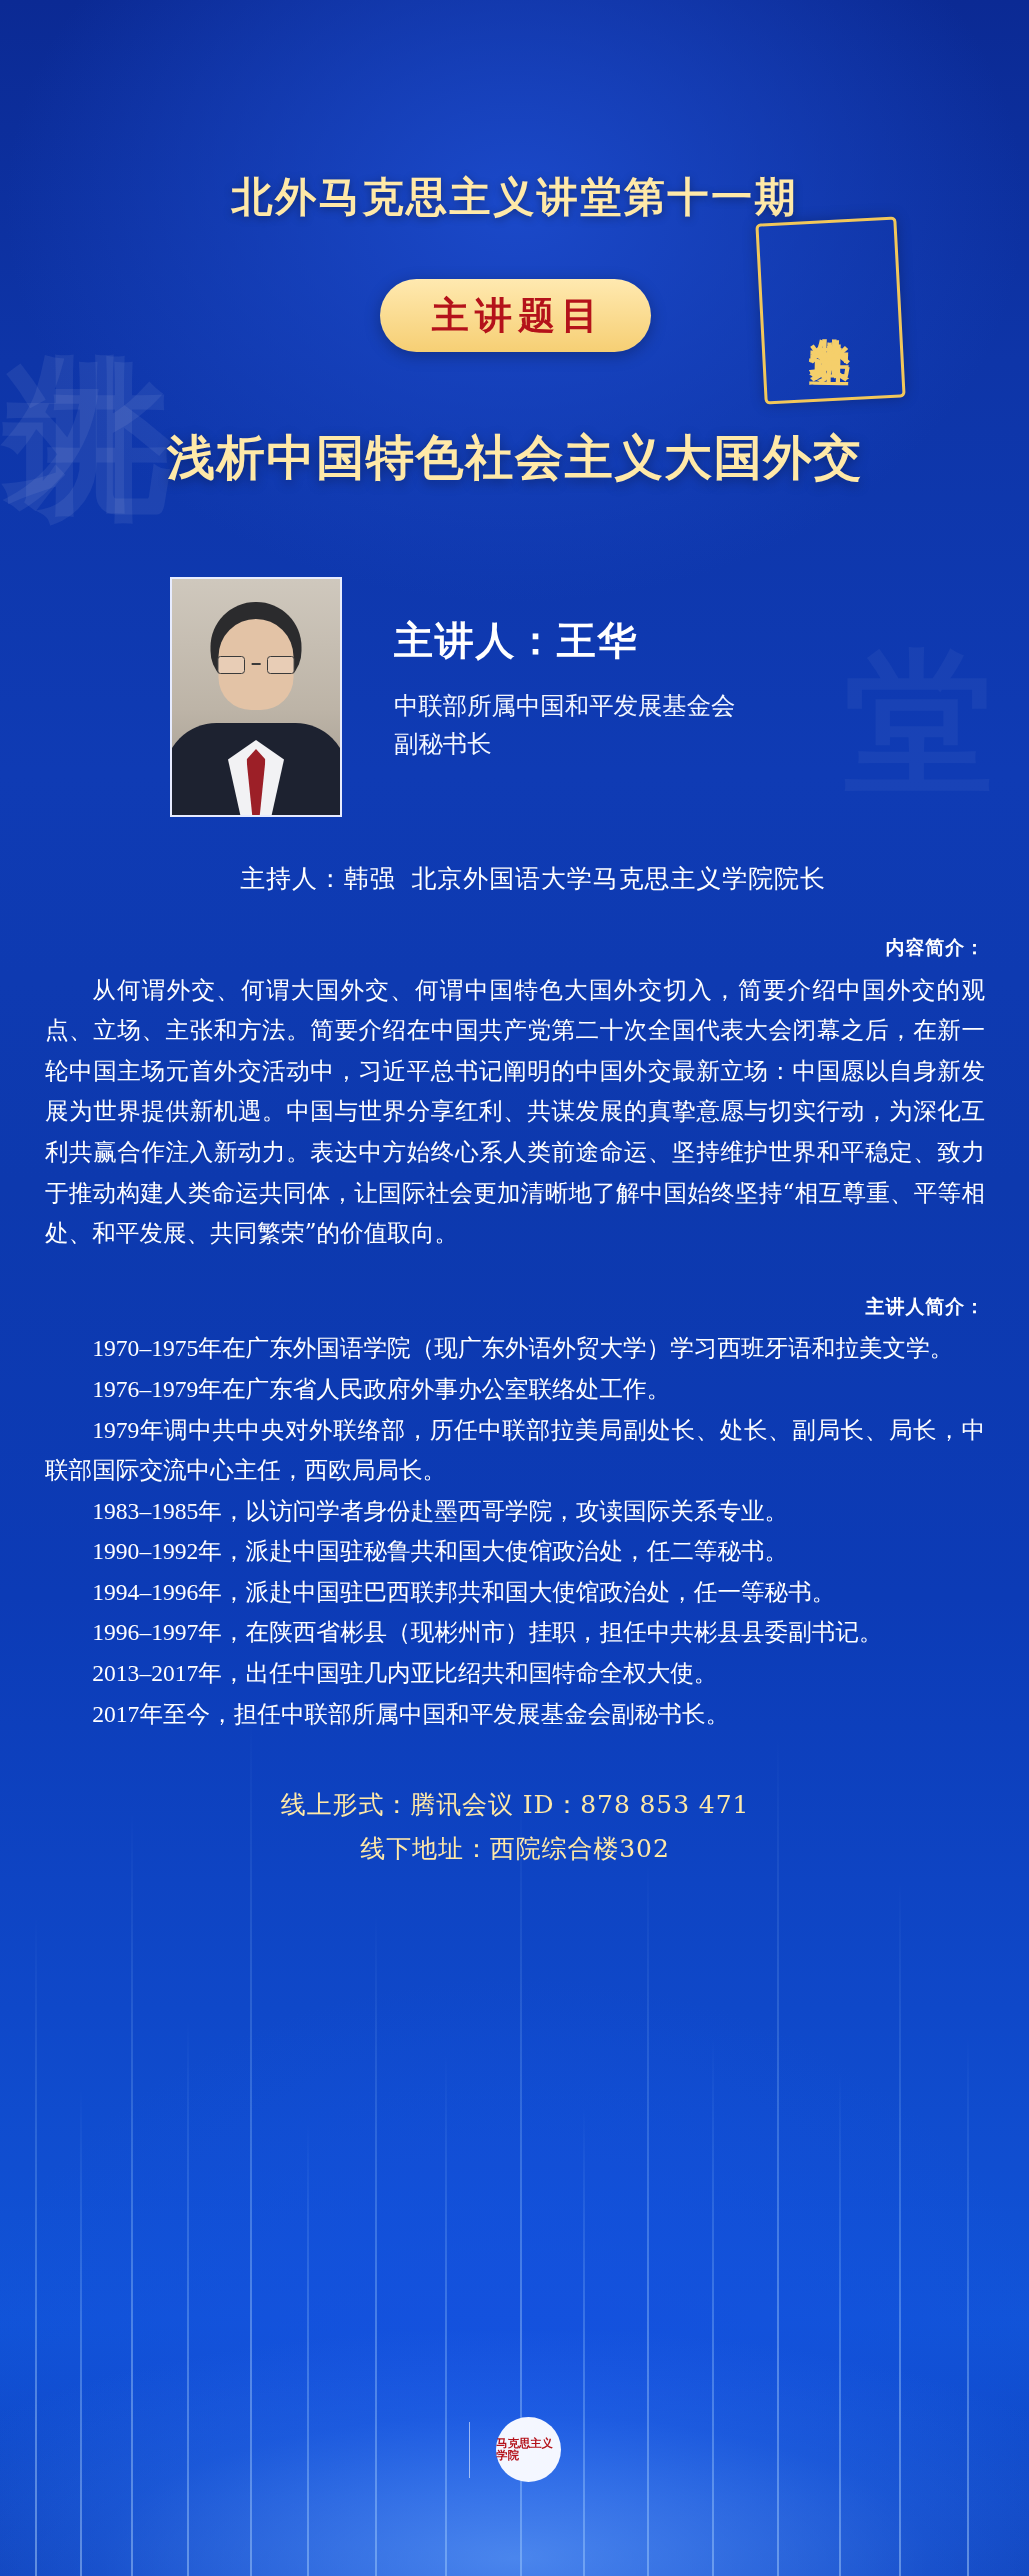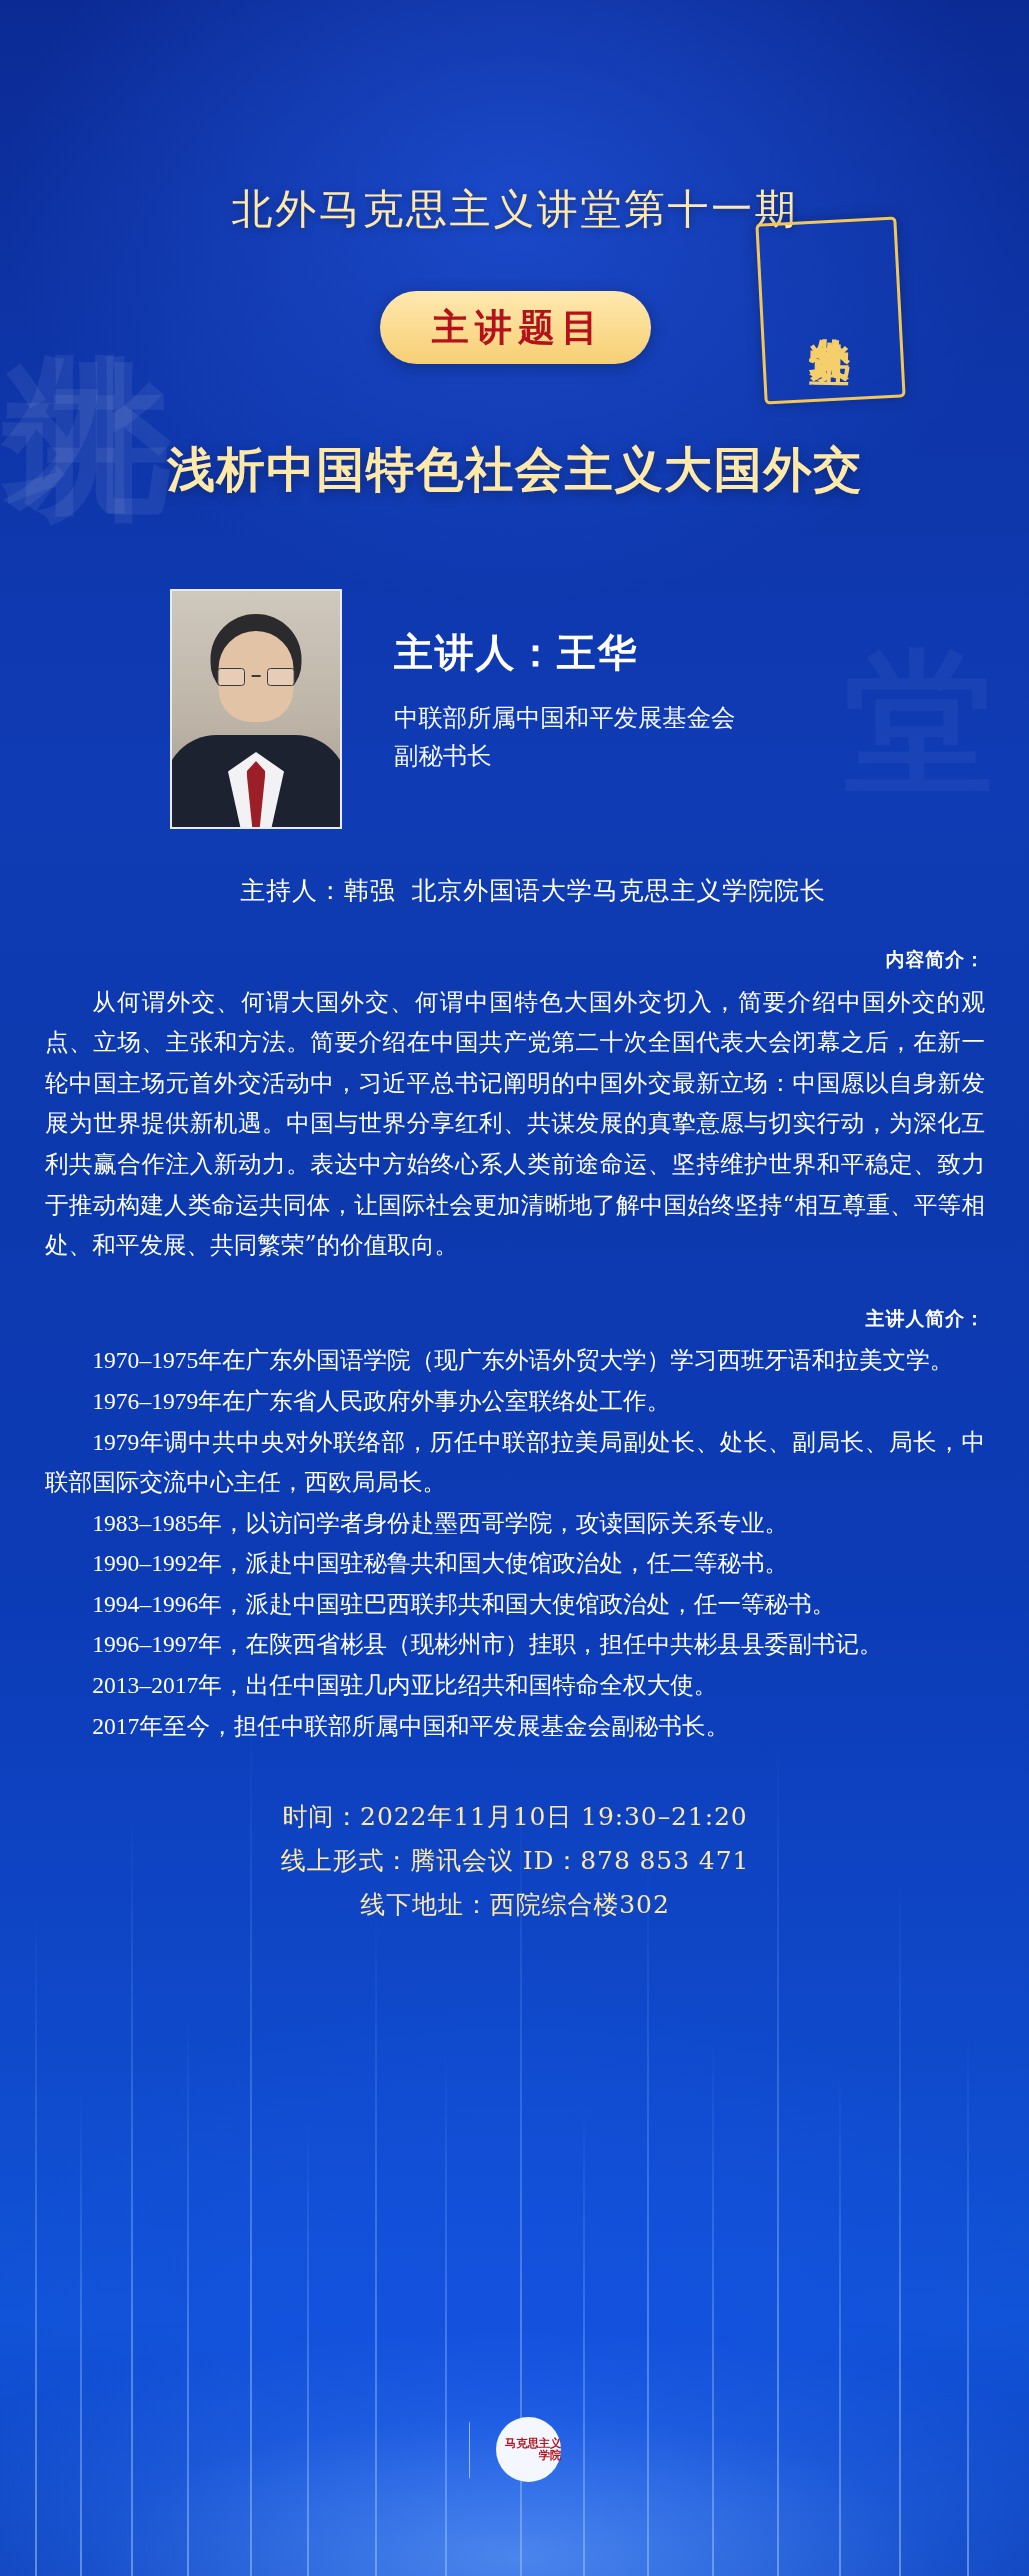--- a/index.html
+++ b/index.html
@@ -85,26 +85,26 @@
   }
 
   
   .header {
     position: relative;
     padding-top: 170px;
     text-align: center;
   }
   .series-title {
     font-family: "DejaVu Serif", serif;
-    font-weight: 400;
+    font-weight: 700;
     font-size: 41px;
     letter-spacing: 2.6px;
     color: #ffe9a8;
     text-shadow: 0 1.7px 8.7px rgba(0,0,0,.35);
-    margin: 12px;
+    margin: 0;
   }
 
   .seal {
     position: absolute;
     right: 129px;
     top: 220px;
     width: 135px;
     height: 175px;
     border: 3.5px solid #f2c75a;
     border-radius: 5.2px;
@@ -303,21 +303,21 @@
   .mark-circle {
     width: 65px; height: 65px;
     border-radius: 50%;
     background: #f4f7ff;
     display: flex; align-items:center; justify-content:center;
     color: #b4121a;
     font-family: Liberation Serif, serif;
     font-weight: 700;
     font-size: 11.3px;
     line-height: 1.05;
-    text-align: right;
+    text-align: left;
     letter-spacing: 0;
   }
 </style>
 </head>
 <body>
 
 <div class="poster">
 
   <div class="bg-calligraphy">北外讲</div>
   <div class="bg-calligraphy-right">堂</div>
@@ -391,21 +391,20 @@
       <li>1983–1985年，以访问学者身份赴墨西哥学院，攻读国际关系专业。</li>
       <li>1990–1992年，派赴中国驻秘鲁共和国大使馆政治处，任二等秘书。</li>
       <li>1994–1996年，派赴中国驻巴西联邦共和国大使馆政治处，任一等秘书。</li>
       <li>1996–1997年，在陕西省彬县（现彬州市）挂职，担任中共彬县县委副书记。</li>
       <li>2013–2017年，出任中国驻几内亚比绍共和国特命全权大使。</li>
       <li>2017年至今，担任中联部所属中国和平发展基金会副秘书长。</li>
     </ul>
   </div>
 
   <div class="logistics">
-    <div>时间：2022年11月10日 19:30–21:20</div>
     <div>线上形式：腾讯会议  ID：878 853 471</div>
     <div>线下地址：西院综合楼302</div>
   </div>
 
   <div class="footer">
     <div class="divider-v"></div>
     <div class="mark-circle">马克思主义学院</div>
   </div>
 
 </div>

